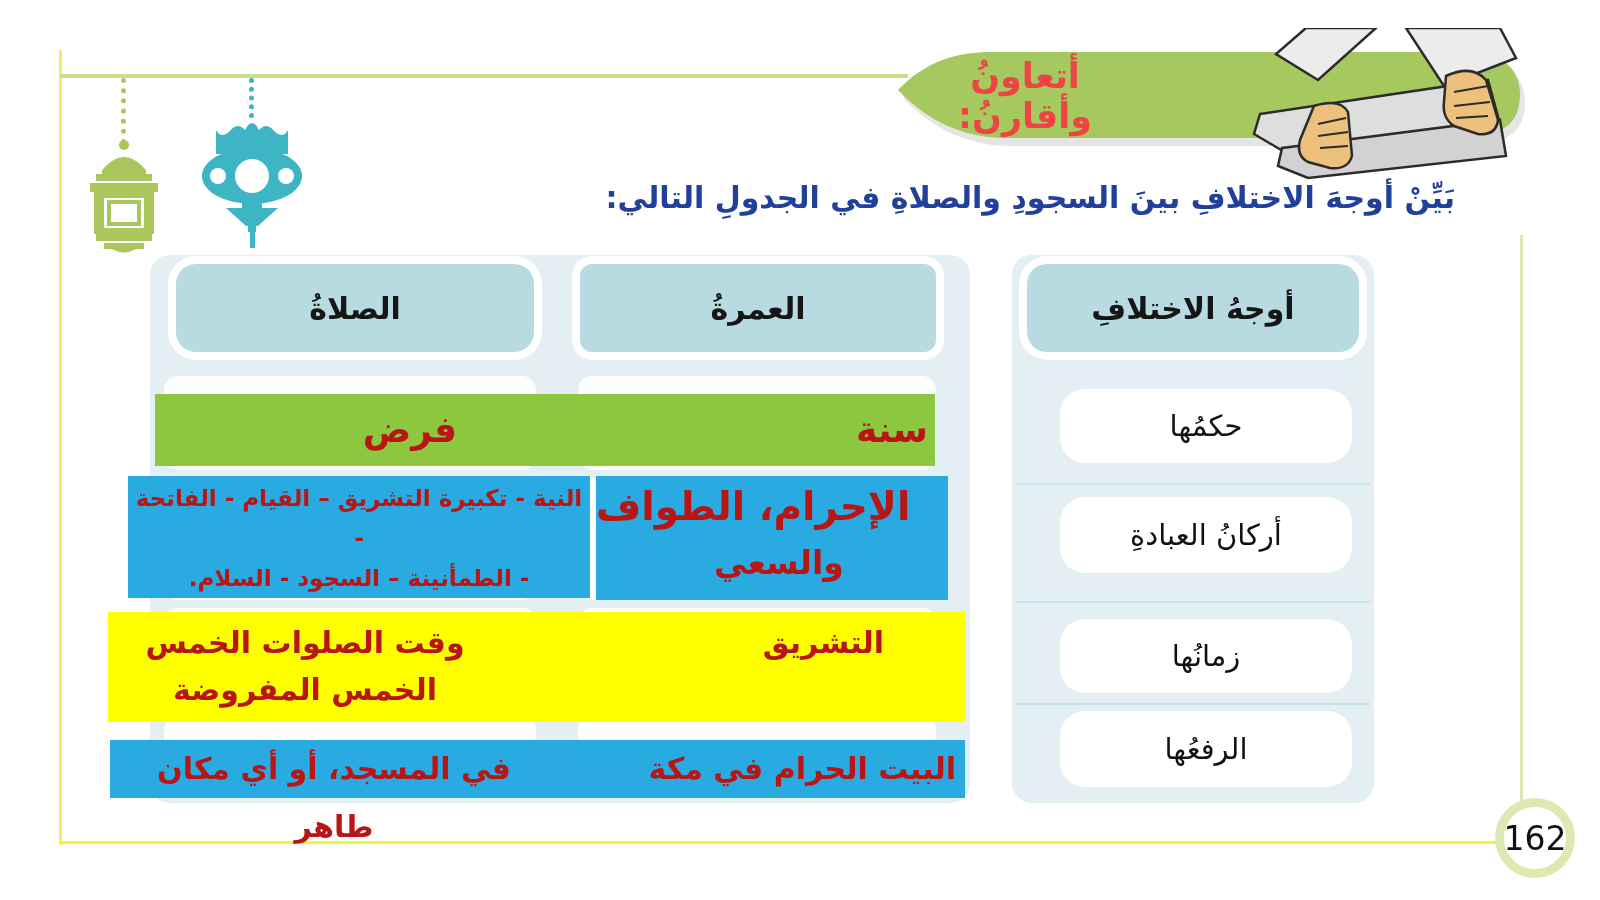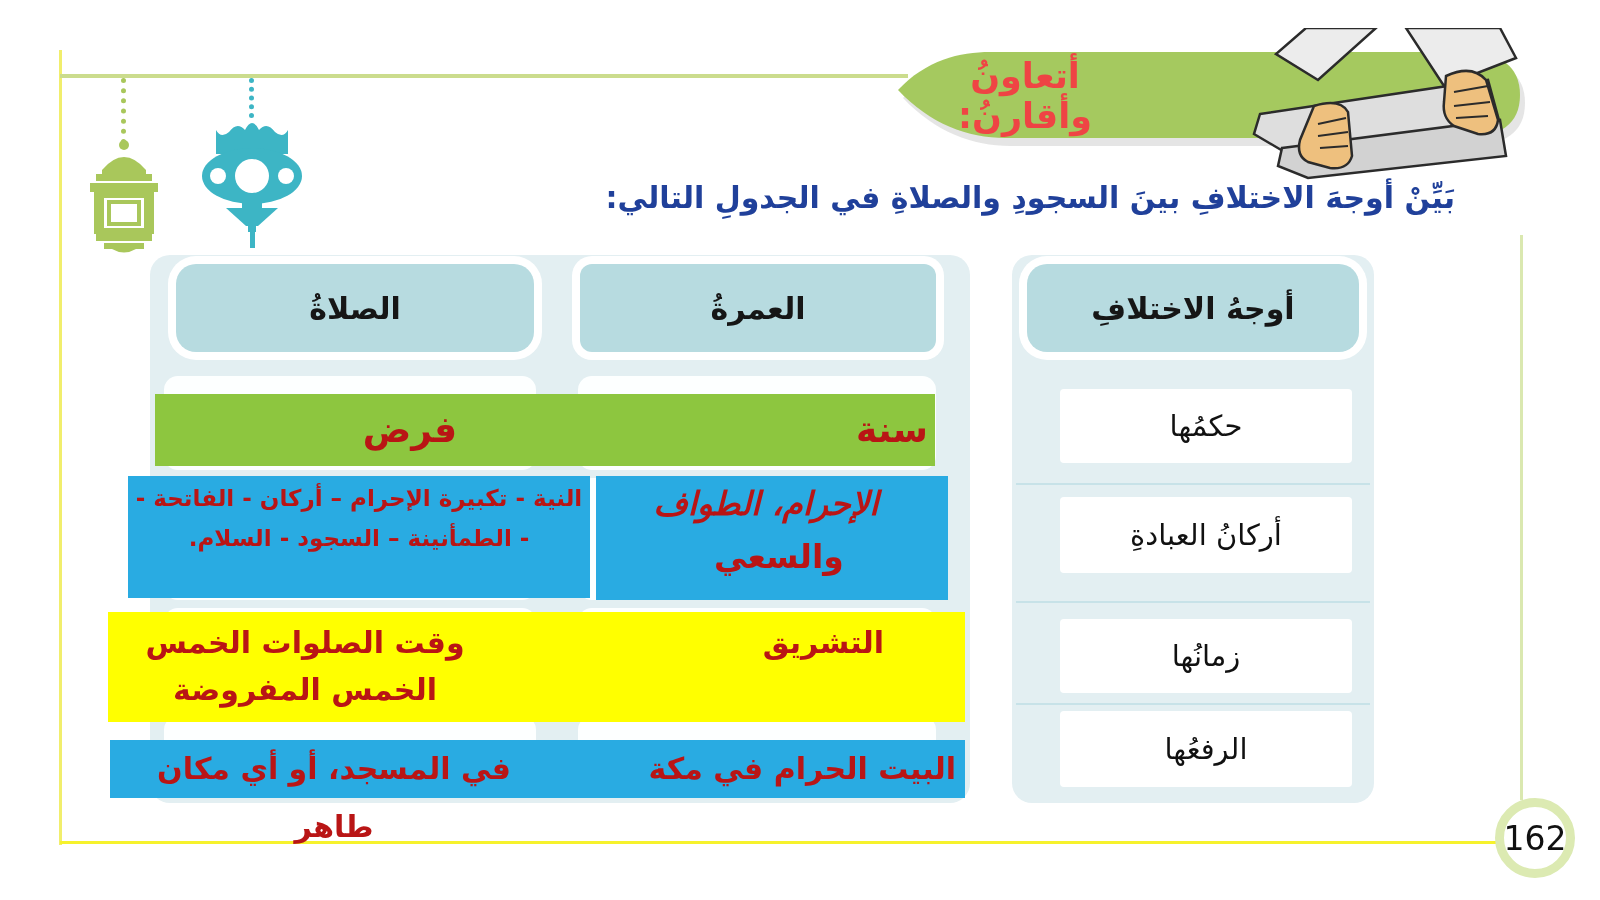--- a/index.html
+++ b/index.html
@@ -41,33 +41,33 @@
   .hdr-prayer{left:176px;width:358px;}
   .hdr-umrah{left:580px;width:356px;border-radius:12px;}
   .hdr-aspects{left:1027px;width:332px;}
   
   .wcell{background:#fdffff;border-radius:14px;}
   .wc-p{left:164px;width:372px;}
   .wc-u{left:578px;width:358px;}
   .wr1{top:376px;height:94px;} .wr2{top:478px;height:122px;}
   .wr3{top:608px;height:100px;} .wr4{top:716px;height:80px;}
   
-  .lcell{left:1060px;width:292px;background:#ffffff;border-radius:4px;display:flex;
+  .lcell{left:1060px;width:292px;background:#ffffff;border-radius:25px;display:flex;
     align-items:center;justify-content:center;font-size:29px;font-weight:500;color:#111;direction:rtl;}
   .lc1{top:389px;height:74px;} .lc2{top:497px;height:76px;}
   .lc3{top:619px;height:74px;} .lc4{top:711px;height:76px;}
   
   .red{color:#b91515;font-weight:bold;direction:rtl;}
   .green-bar{left:155px;top:394px;width:780px;height:72px;background:#8dc63f;}
   .fard{left:270px;top:400px;width:280px;text-align:center;font-size:36px;line-height:60px;}
   .sunnah{left:700px;top:400px;width:228px;text-align:right;font-size:36px;line-height:60px;}
   .blue-box-prayer{left:128px;top:476px;width:462px;height:122px;background:#29abe2;
     text-align:center;font-size:23px;line-height:40px;padding-top:2px;box-sizing:border-box;}
   .blue-box-umrah{left:596px;top:476px;width:352px;height:124px;background:#29abe2;box-sizing:border-box;}
-  .ihram-l1{text-align:center;padding:8px 12px 0 0;font-size:33px;font-style:italic;}
+  .ihram-l1{text-align:left;padding:8px 12px 0 0;font-size:39px;}
   .ihram-l2{text-align:left;padding:14px 0 0 118px;font-size:33px;}
   .yellow-bar{left:108px;top:612px;width:857px;height:110px;background:#ffff00;}
   .ytext-umrah{left:500px;top:619px;width:458px;font-size:30px;line-height:47px;}
   .ytext-umrah .l1{text-align:right;padding-right:34px;}
   .ytext-umrah .l2{text-align:right;padding-right:74px;}
   .ytext-prayer{left:140px;top:619px;width:330px;text-align:center;font-size:30px;line-height:47px;}
   .blue-bar4{left:110px;top:740px;width:855px;height:58px;background:#29abe2;}
   .b4-umrah{left:560px;top:740px;width:396px;text-align:right;font-size:30px;line-height:58px;}
   .b4-prayer{left:118px;top:740px;width:432px;text-align:center;font-size:30px;line-height:58px;}
 </style>
@@ -150,21 +150,21 @@
 <div class="abs lcell lc1">حكمُها</div>
 <div class="abs lcell lc2">أركانُ العبادةِ</div>
 <div class="abs lcell lc3">زمانُها</div>
 <div class="abs lcell lc4">الرفعُها</div>
 
 <div class="abs green-bar"></div>
 <div class="abs red fard">فرض</div>
 <div class="abs red sunnah">سنة</div>
 
 <div class="abs red blue-box-prayer">
-  <div>النية - تكبيرة الإحرام – أركان - الفاتحة -</div>
+  <div>النية - تكبيرة التشريق – القيام - الفاتحة -</div>
   <div>- الطمأنينة – السجود - السلام.</div>
 </div>
 <div class="abs red blue-box-umrah">
   <div class="ihram-l1">الإحرام، الطواف</div>
   <div class="ihram-l2">والسعي</div>
 </div>
 
 <div class="abs yellow-bar"></div>
 <div class="abs red ytext-umrah">
   <div class="l2">التشريق</div>

